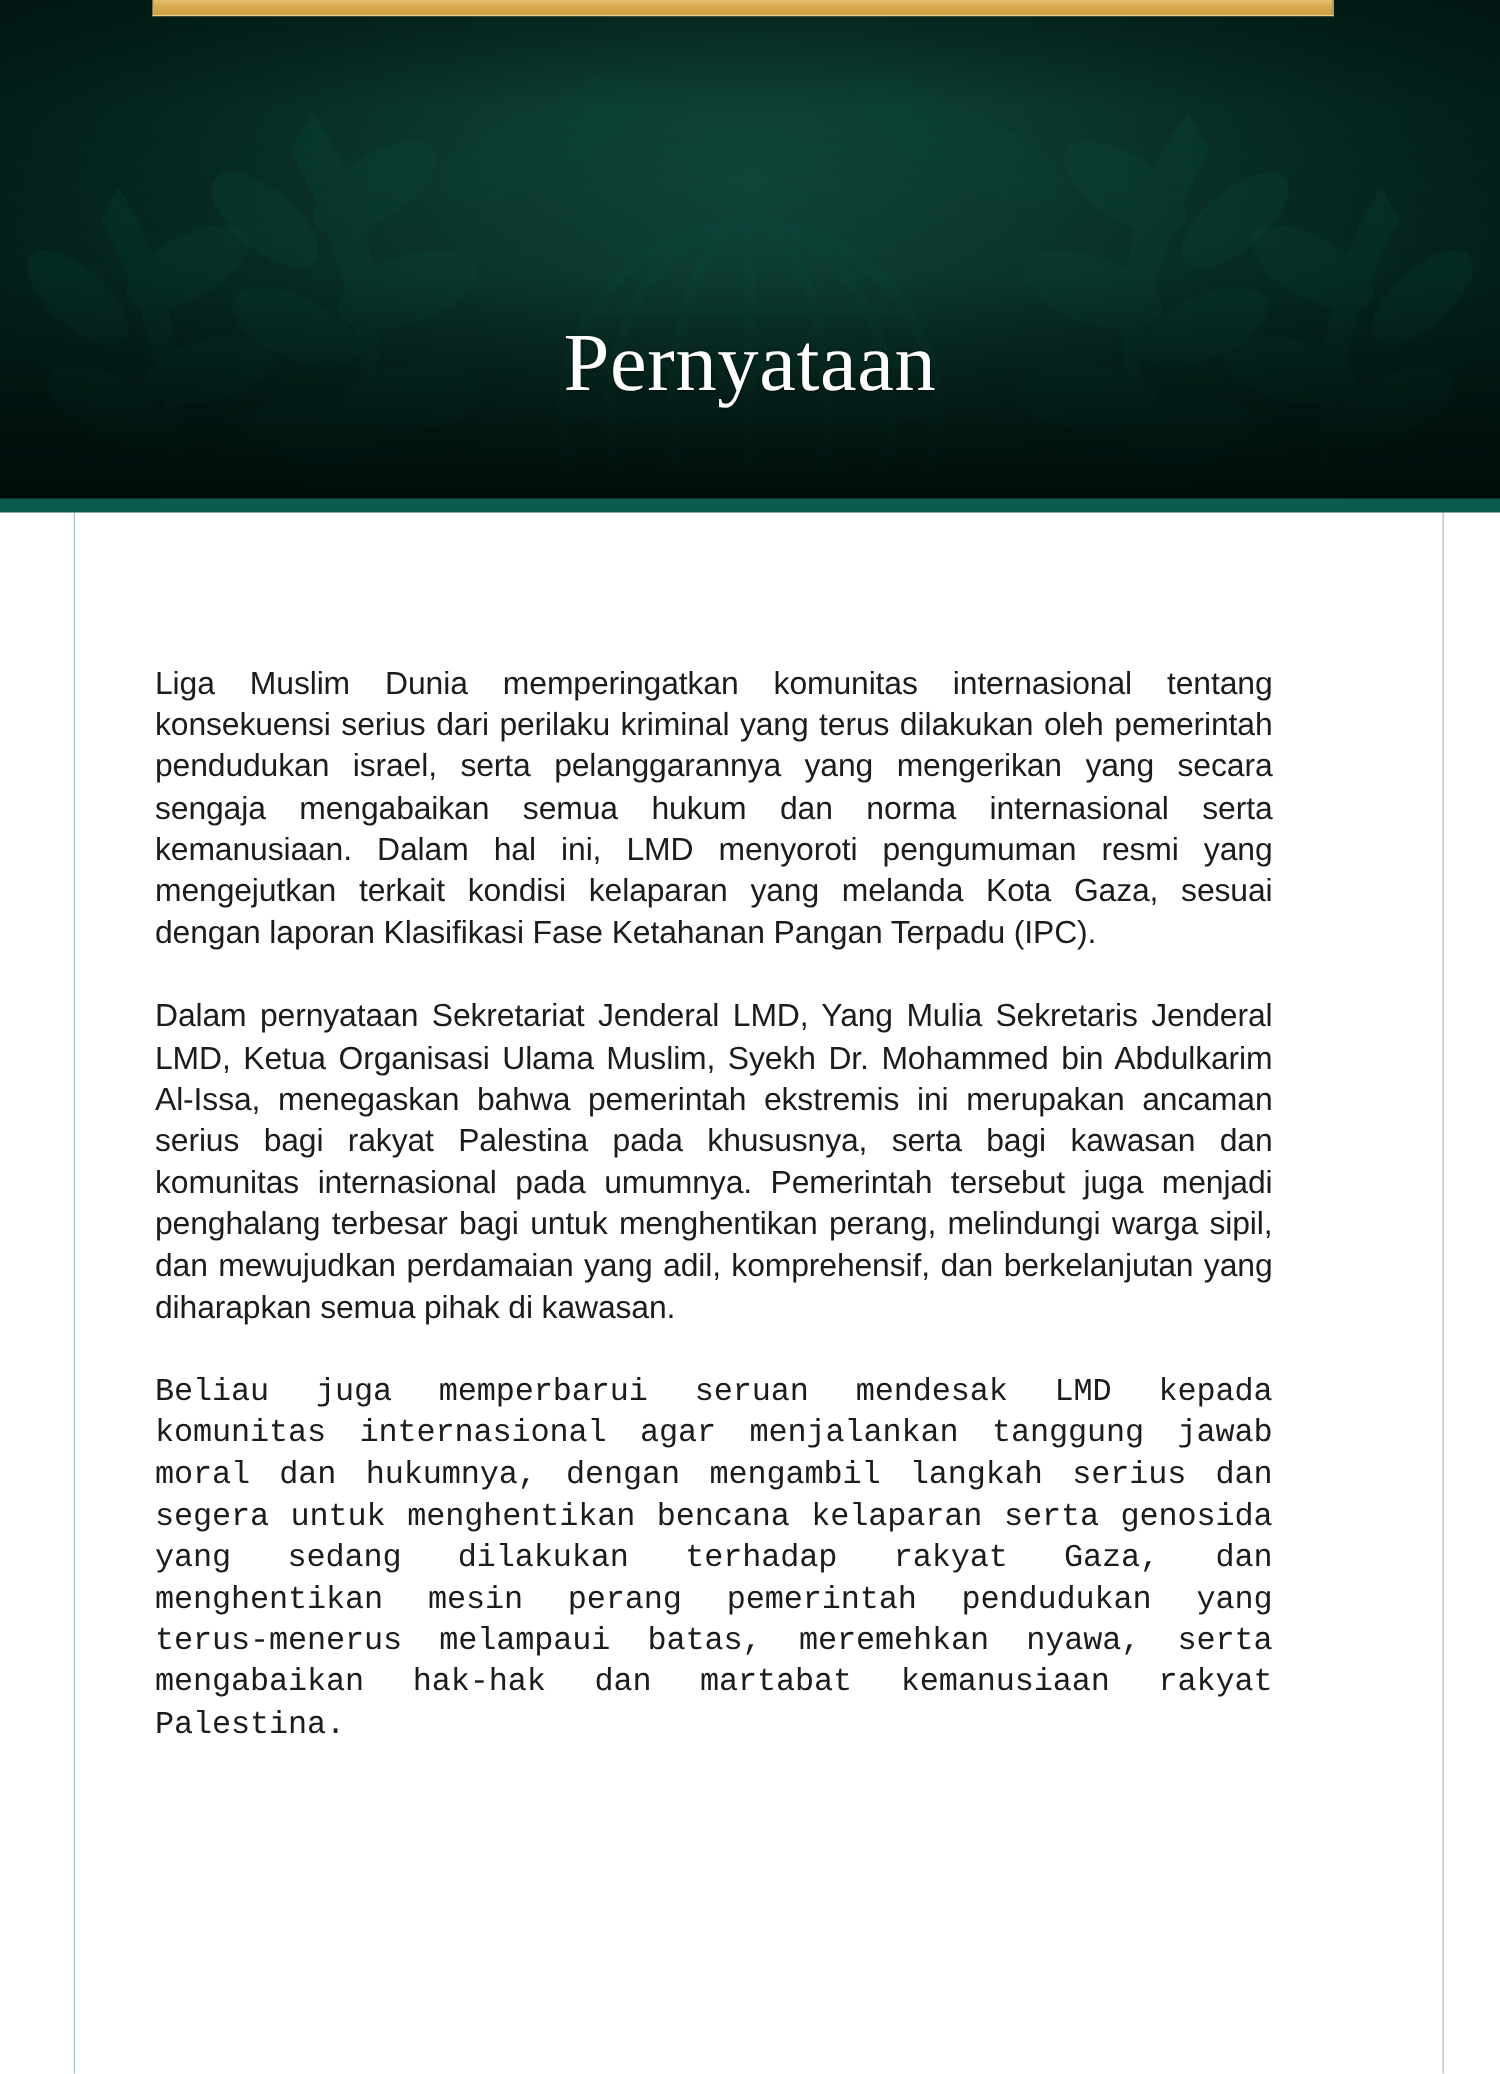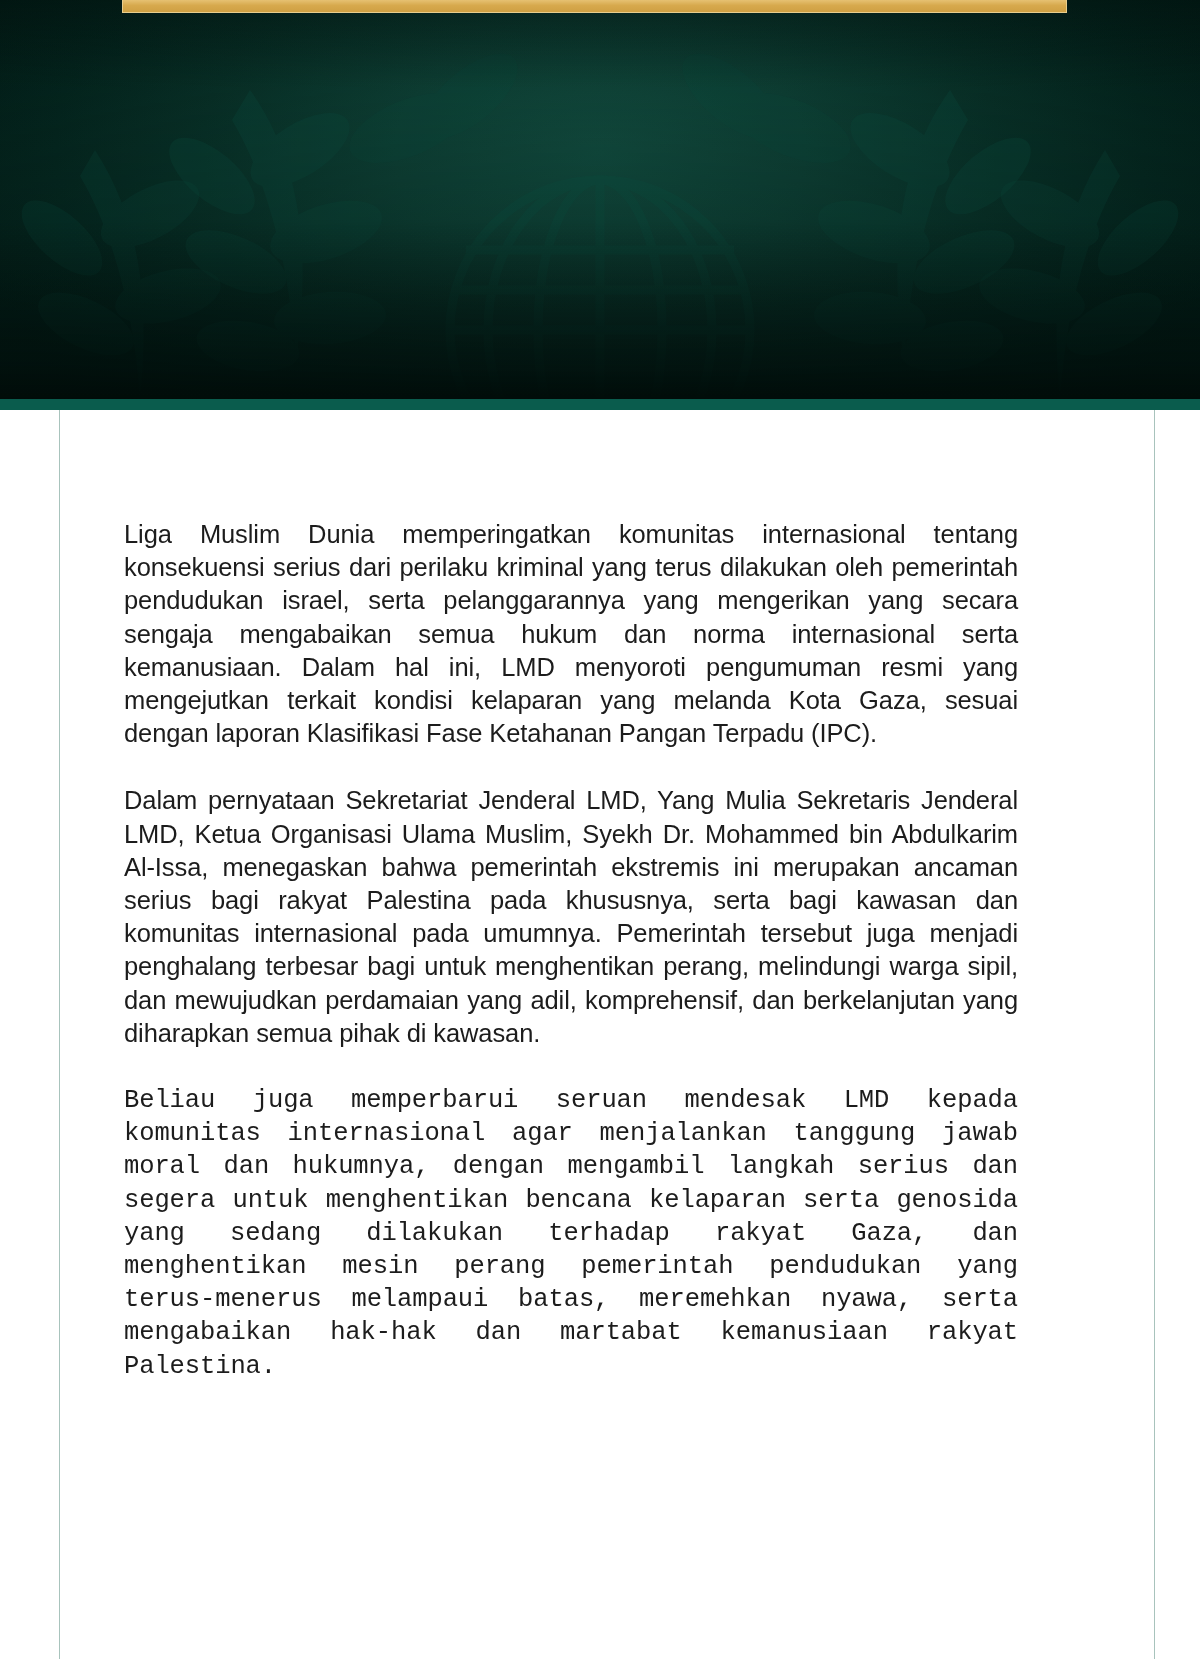--- a/index.html
+++ b/index.html
@@ -103,21 +103,21 @@
     background: #a8c3bc;
   }
 
   .content {
     position: absolute;
     left: 124px;
     top: 108px;
     width: 894px;
   }
   .para {
-    margin: 0 0 34px 0;
+    margin: 13px 0 34px 0;
     text-align: justify;
     font-family: "Liberation Sans", sans-serif;
     font-size: 25.5px;
     line-height: 33.2px;
     color: #1c1c1c;
     letter-spacing: -0.1px;
     word-spacing: 0px;
   }
   .para:last-child { margin-bottom: 0; font-family: Liberation Mono, monospace; }
 </style>
@@ -188,20 +188,21 @@
       <ellipse cx="730" cy="96" rx="58" ry="26" transform="rotate(40 730 96)"></ellipse>
     </g>
 
     <rect x="0" y="0" width="1200" height="399" fill="url(#gGlow)" opacity="0.55"></rect>
   </svg>
 
   <div class="hero-vignette"></div>
 
   <div class="gold-bar"></div>
 
+  <div class="hero-title">Pernyataan</div>
 </div>
 
 <div class="hero-rule"></div>
 
 <div class="page">
 
   <div class="rule-left"></div>
   <div class="rule-right"></div>
 
   <div class="content">

